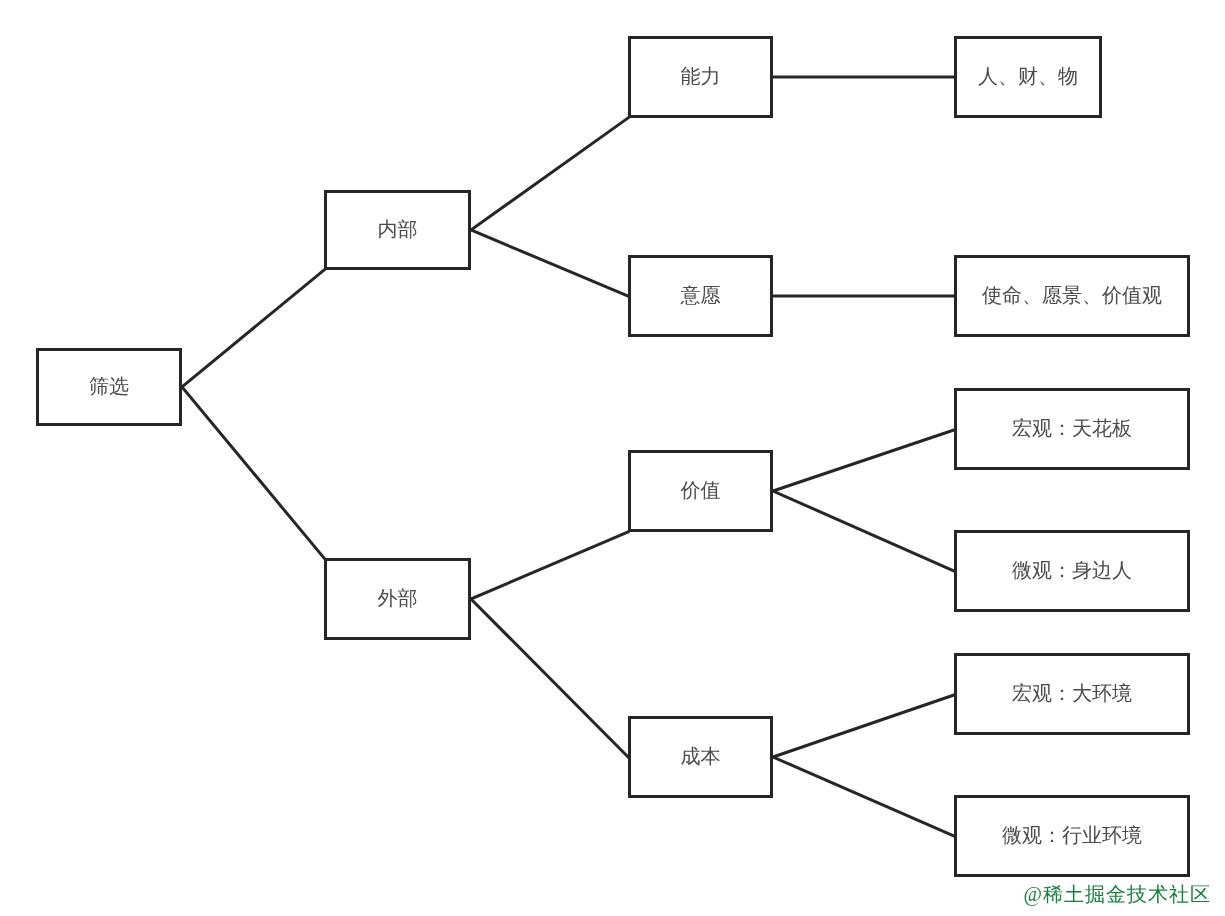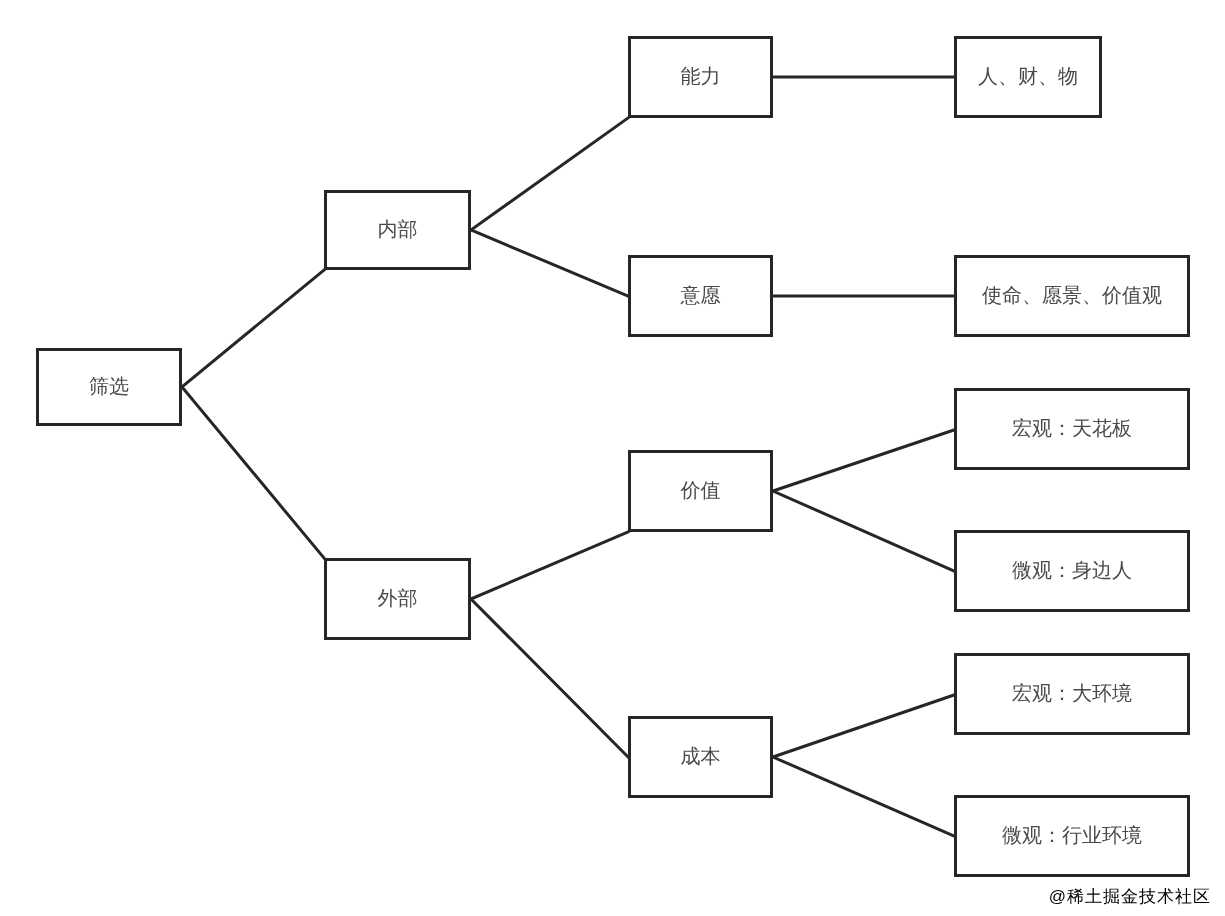--- a/index.html
+++ b/index.html
@@ -42,23 +42,23 @@
     font-family: "Liberation Sans", "DejaVu Sans", sans-serif;
     font-size: 20px;
     fill: #4a4a4a;
     text-anchor: middle;
     dominant-baseline: middle;
   }
   .watermark-text {
     position: absolute;
     right: 14px;
     bottom: 8px;
-    font-family: Liberation Sans, sans-serif;
-    font-size: 17px;
-    color: #000000;
+    font-family: Liberation Serif, serif;
+    font-size: 20px;
+    color: #15803d;
     letter-spacing: 1px;
     white-space: nowrap;
   }
 </style>
 </head>
 <body>
 
 <div id="diagram-root">
   <svg id="diagram-canvas" viewBox="0 0 1225 916">
     <g id="edges-layer">

